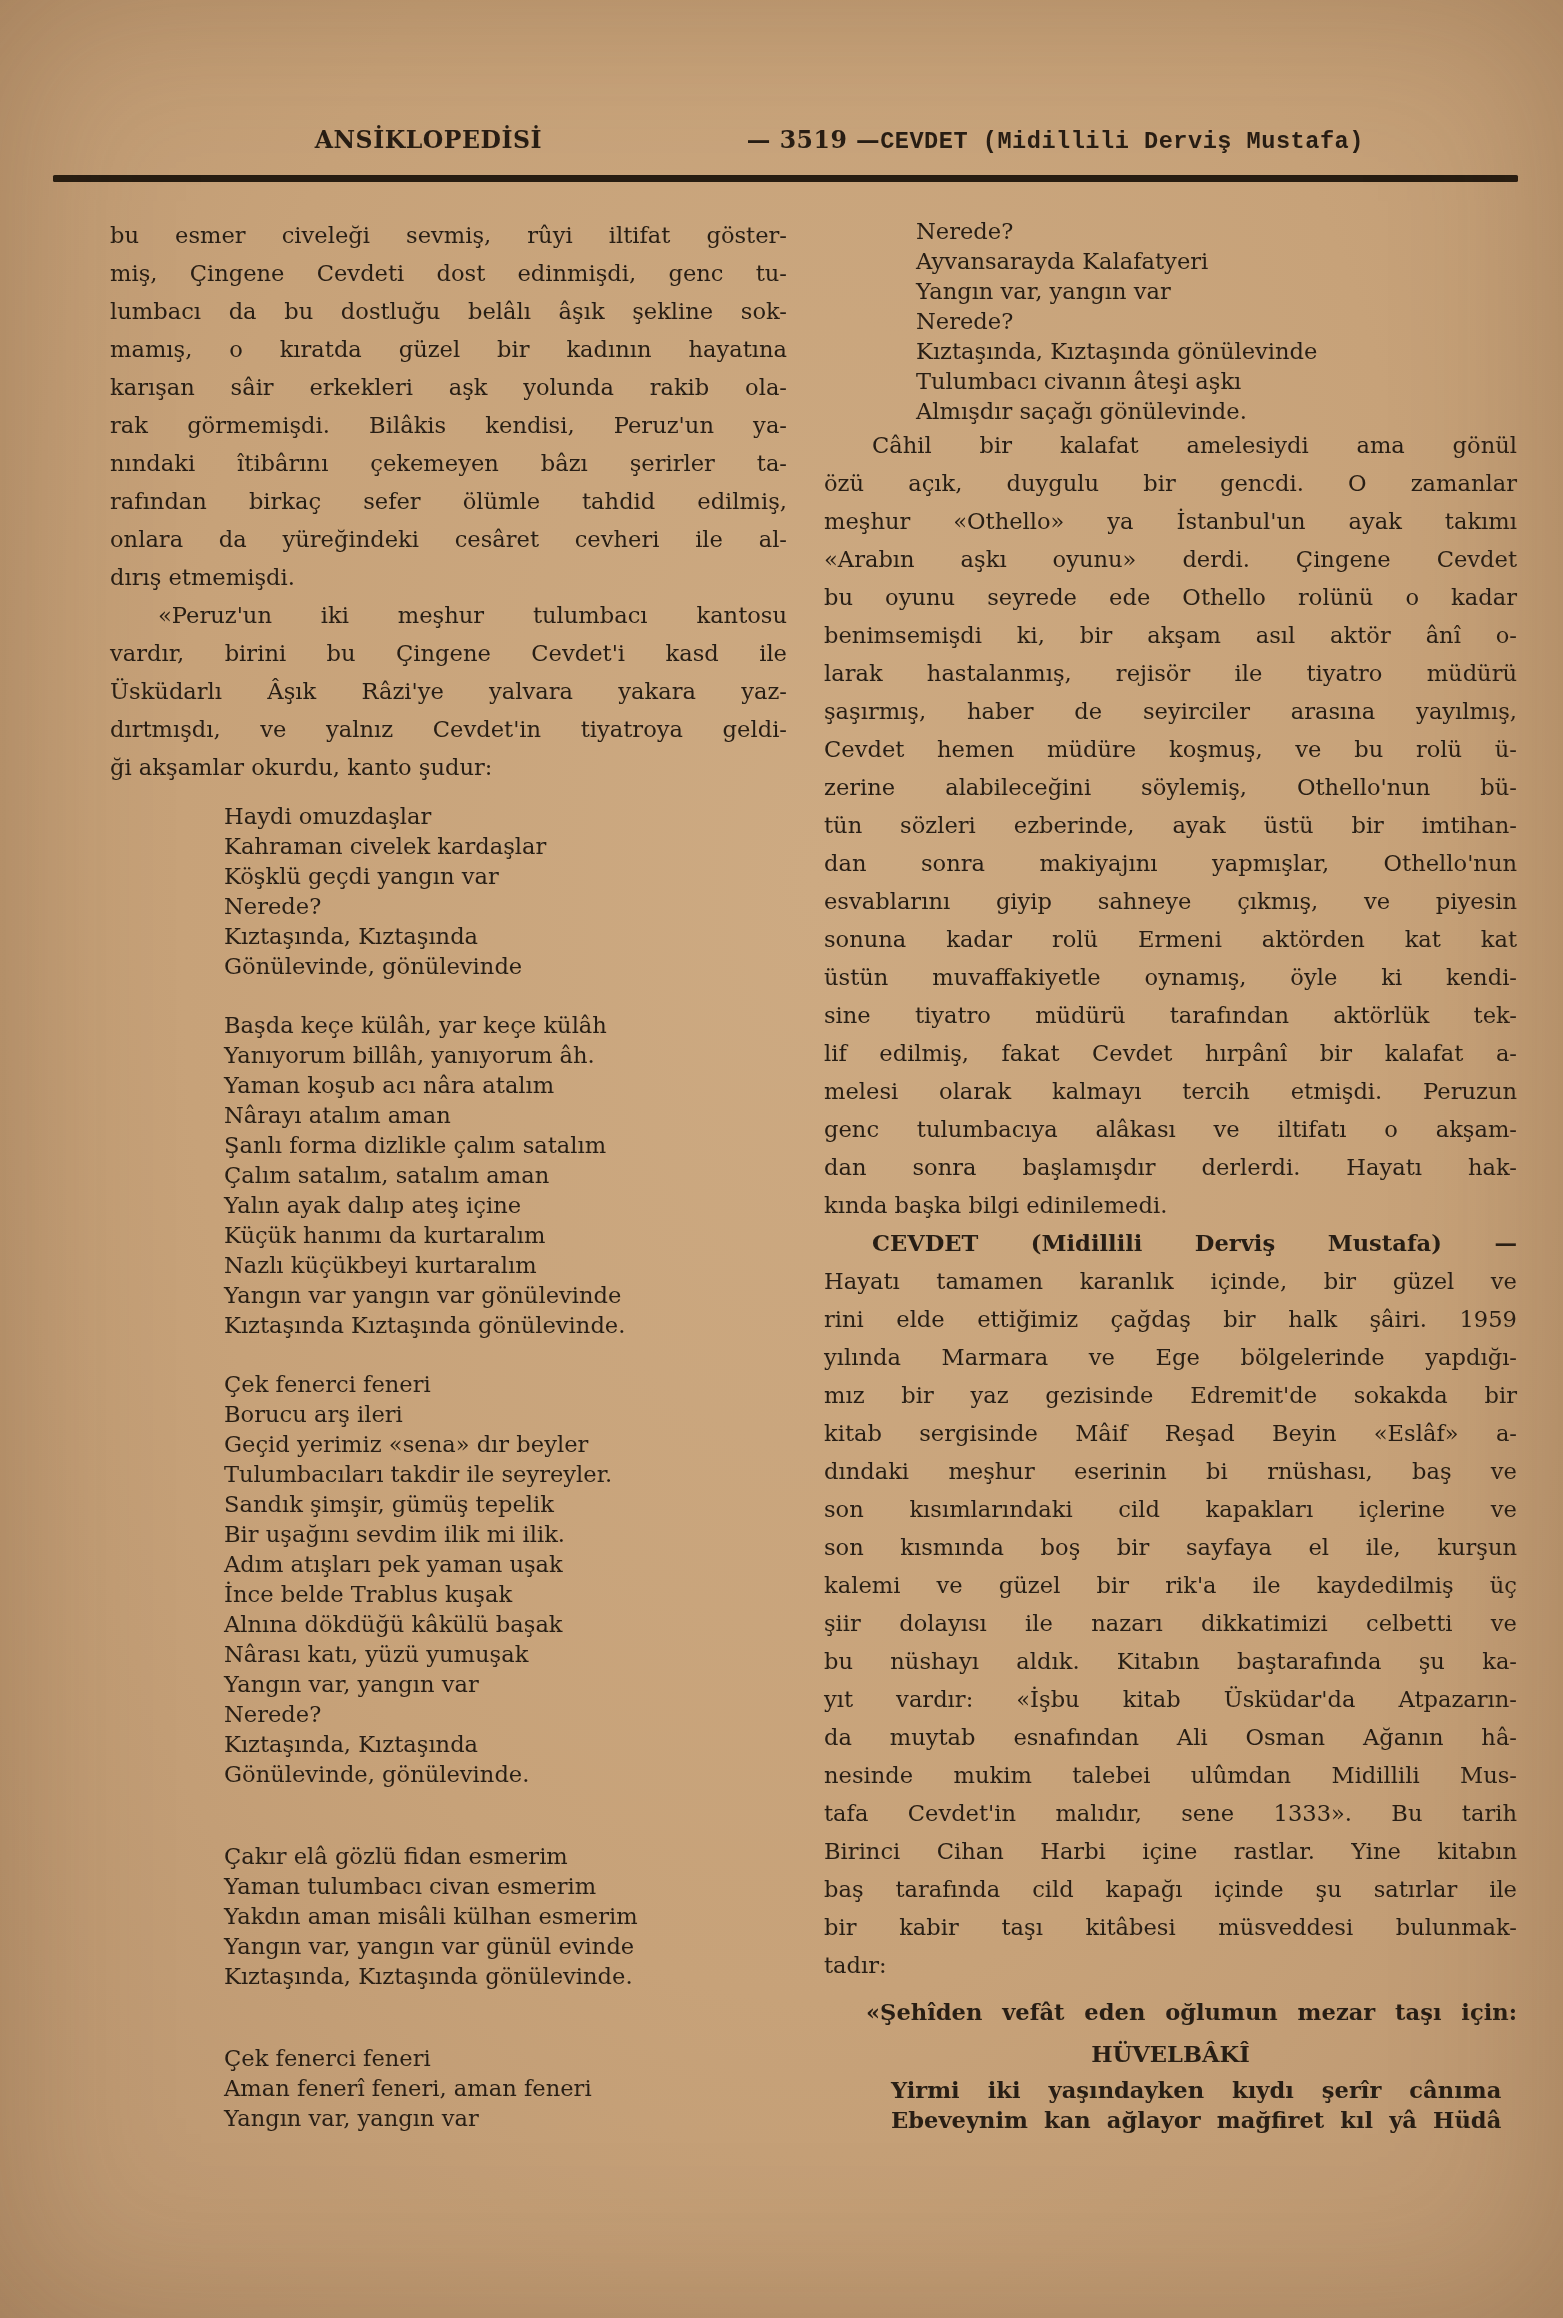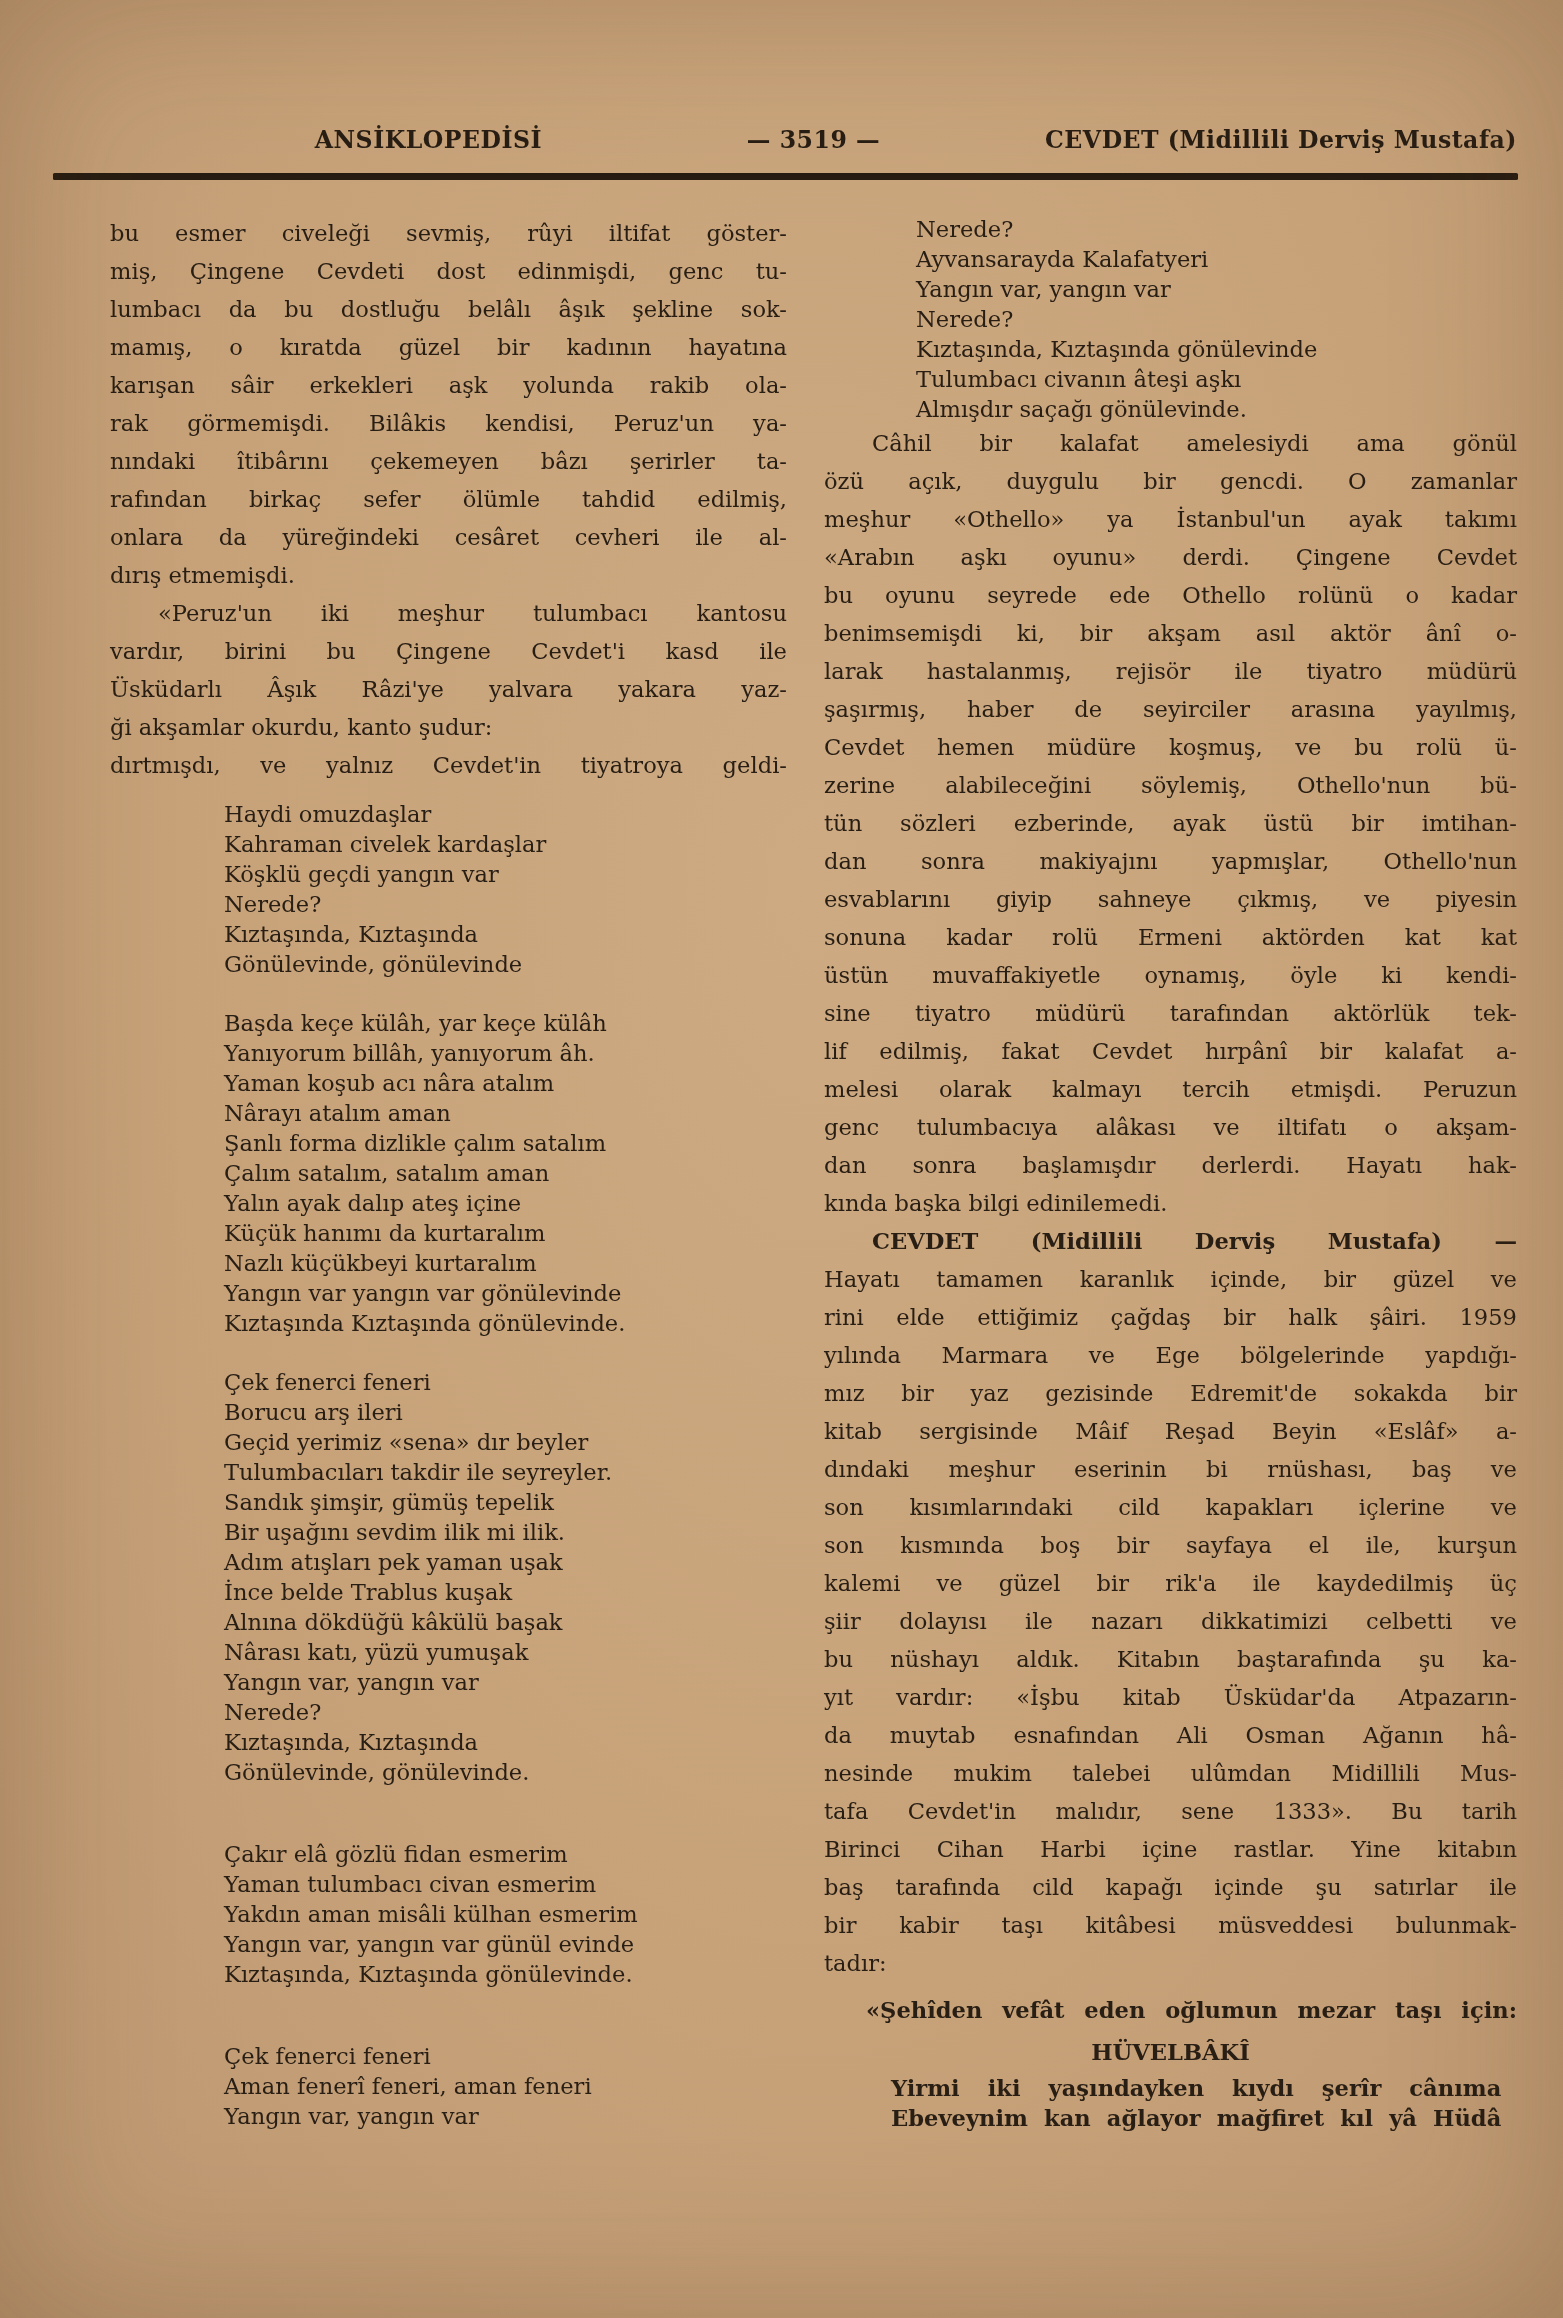--- a/index.html
+++ b/index.html
@@ -32,21 +32,21 @@
     display: grid;
     grid-template-columns: 1fr auto 1fr;
     align-items: baseline;
     font-weight: bold;
     font-size: 23.6px;
     letter-spacing: 0.5px;
     line-height: 30px;
   }
   .header .h-left  { text-align: center; }
   .header .h-mid   { text-align: center; }
-  .header .h-right { text-align: right; }
+  .header .h-right { text-align: left; font-family: Liberation Mono, monospace; }
   .rule {
     margin-top: 18px;
     margin-left: -57px;
     width: 1465px;
     height: 6.8px;
     background: #261c11;
     border-radius: 1.6px;
   }
   
   .cols {
@@ -137,22 +137,22 @@
           <div class="line j">rak görmemişdi. Bilâkis kendisi, Peruz'un ya-</div>
           <div class="line j">nındaki îtibârını çekemeyen bâzı şerirler ta-</div>
           <div class="line j">rafından birkaç sefer ölümle tahdid edilmiş,</div>
           <div class="line j">onlara da yüreğindeki cesâret cevheri ile al-</div>
           <div class="line">dırış etmemişdi.</div>
         </div>
         <div class="block para">
           <div class="line j ind">«Peruz'un iki meşhur tulumbacı kantosu</div>
           <div class="line j">vardır, birini bu Çingene Cevdet'i kasd ile</div>
           <div class="line j">Üsküdarlı Âşık Râzi'ye yalvara yakara yaz-</div>
+          <div class="line j">dırtmışdı, ve yalnız Cevdet'in tiyatroya geldi-</div>
           <div class="line">ği akşamlar okurdu, kanto şudur:</div>
-          <div class="line j">dırtmışdı, ve yalnız Cevdet'in tiyatroya geldi-</div>
         </div>
         <div class="block poem gap-sm">
           <div class="line">Haydi omuzdaşlar</div>
           <div class="line">Kahraman civelek kardaşlar</div>
           <div class="line">Köşklü geçdi yangın var</div>
           <div class="line">Nerede?</div>
           <div class="line">Kıztaşında, Kıztaşında</div>
           <div class="line">Gönülevinde, gönülevinde</div>
         </div>
         <div class="block poem">

